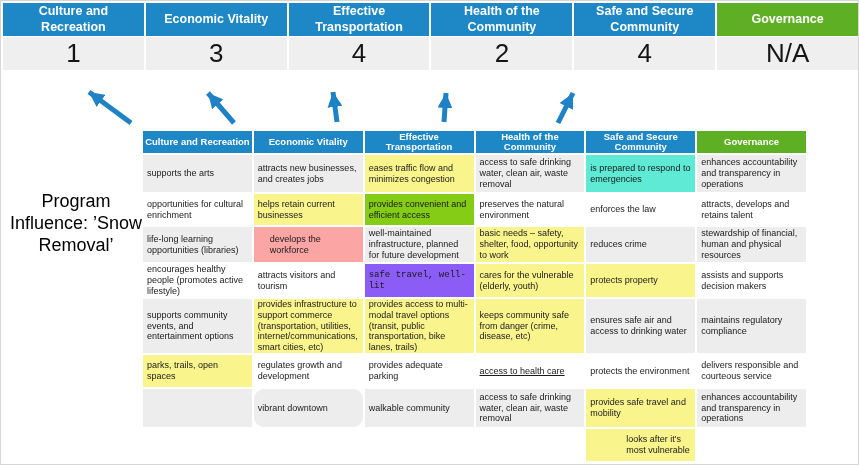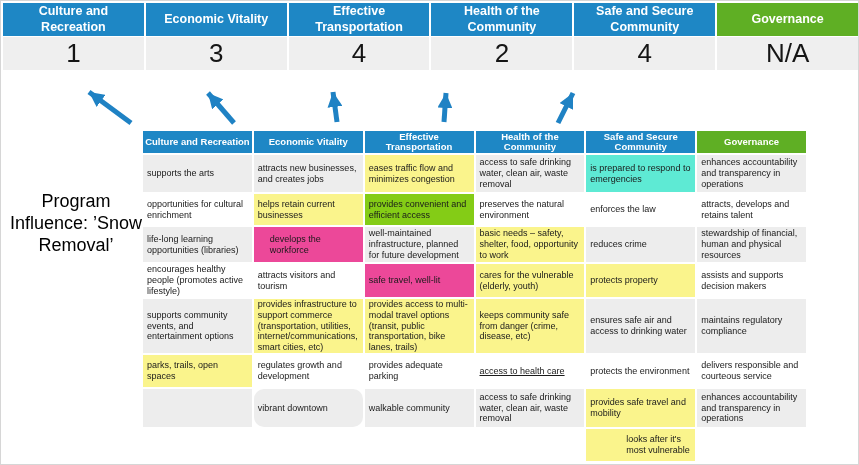--- a/index.html
+++ b/index.html
@@ -132,28 +132,28 @@
       <div class="m-cell" style="background: rgb(237, 237, 237);">access to safe drinking water, clean air, waste removal</div>
       <div class="m-cell" style="background: #5eead4;">is prepared to respond to emergencies</div>
       <div class="m-cell" style="background: rgb(237, 237, 237);">enhances accountability and transparency in operations</div>
       <div class="m-cell" style="background: rgb(255, 255, 255);">opportunities for cultural enrichment</div>
       <div class="m-cell" style="background: rgb(250, 244, 140);">helps retain current businesses</div>
       <div class="m-cell" style="background: #84cc16;">provides convenient and efficient access</div>
       <div class="m-cell" style="background: rgb(255, 255, 255);">preserves the natural environment</div>
       <div class="m-cell" style="background: rgb(255, 255, 255);">enforces the law</div>
       <div class="m-cell" style="background: rgb(255, 255, 255);">attracts, develops and retains talent</div>
       <div class="m-cell" style="background: rgb(237, 237, 237);">life-long learning opportunities (libraries)</div>
-      <div class="m-cell" style="background: #ec4899; padding-left: 16px;">develops the workforce</div>
+      <div class="m-cell" style="background: #fca5a5; padding-left: 16px;">develops the workforce</div>
       <div class="m-cell" style="background: rgb(237, 237, 237);">well-maintained infrastructure, planned for future development</div>
       <div class="m-cell" style="background: rgb(250, 244, 140);">basic needs – safety, shelter, food, opportunity to work</div>
       <div class="m-cell" style="background: rgb(237, 237, 237);">reduces crime</div>
       <div class="m-cell" style="background: rgb(237, 237, 237);">stewardship of financial, human and physical resources</div>
       <div class="m-cell" style="background: rgb(255, 255, 255);">encourages healthy people (promotes active lifestyle)</div>
       <div class="m-cell" style="background: rgb(255, 255, 255);">attracts visitors and tourism</div>
-      <div class="m-cell" style="background: #ec4899;">safe travel, well-lit</div>
+      <div class="m-cell" style="background: #8b5cf6; font-family: Liberation Mono, monospace;">safe travel, well-lit</div>
       <div class="m-cell" style="background: rgb(250, 244, 140);">cares for the vulnerable (elderly, youth)</div>
       <div class="m-cell" style="background: rgb(250, 244, 140);">protects property</div>
       <div class="m-cell" style="background: rgb(255, 255, 255);">assists and supports decision makers</div>
       <div class="m-cell" style="background: rgb(237, 237, 237);">supports community events, and entertainment options</div>
       <div class="m-cell" style="background: rgb(250, 244, 140);">provides infrastructure to support commerce (transportation, utilities, internet/communications, smart cities, etc)</div>
       <div class="m-cell" style="background: rgb(250, 244, 140);">provides access to multi-modal travel options (transit, public transportation, bike lanes, trails)</div>
       <div class="m-cell" style="background: rgb(250, 244, 140);">keeps community safe from danger (crime, disease, etc)</div>
       <div class="m-cell" style="background: rgb(237, 237, 237);">ensures safe air and access to drinking water</div>
       <div class="m-cell" style="background: rgb(237, 237, 237);">maintains regulatory compliance</div>
       <div class="m-cell" style="background: rgb(250, 244, 140);">parks, trails, open spaces</div>

